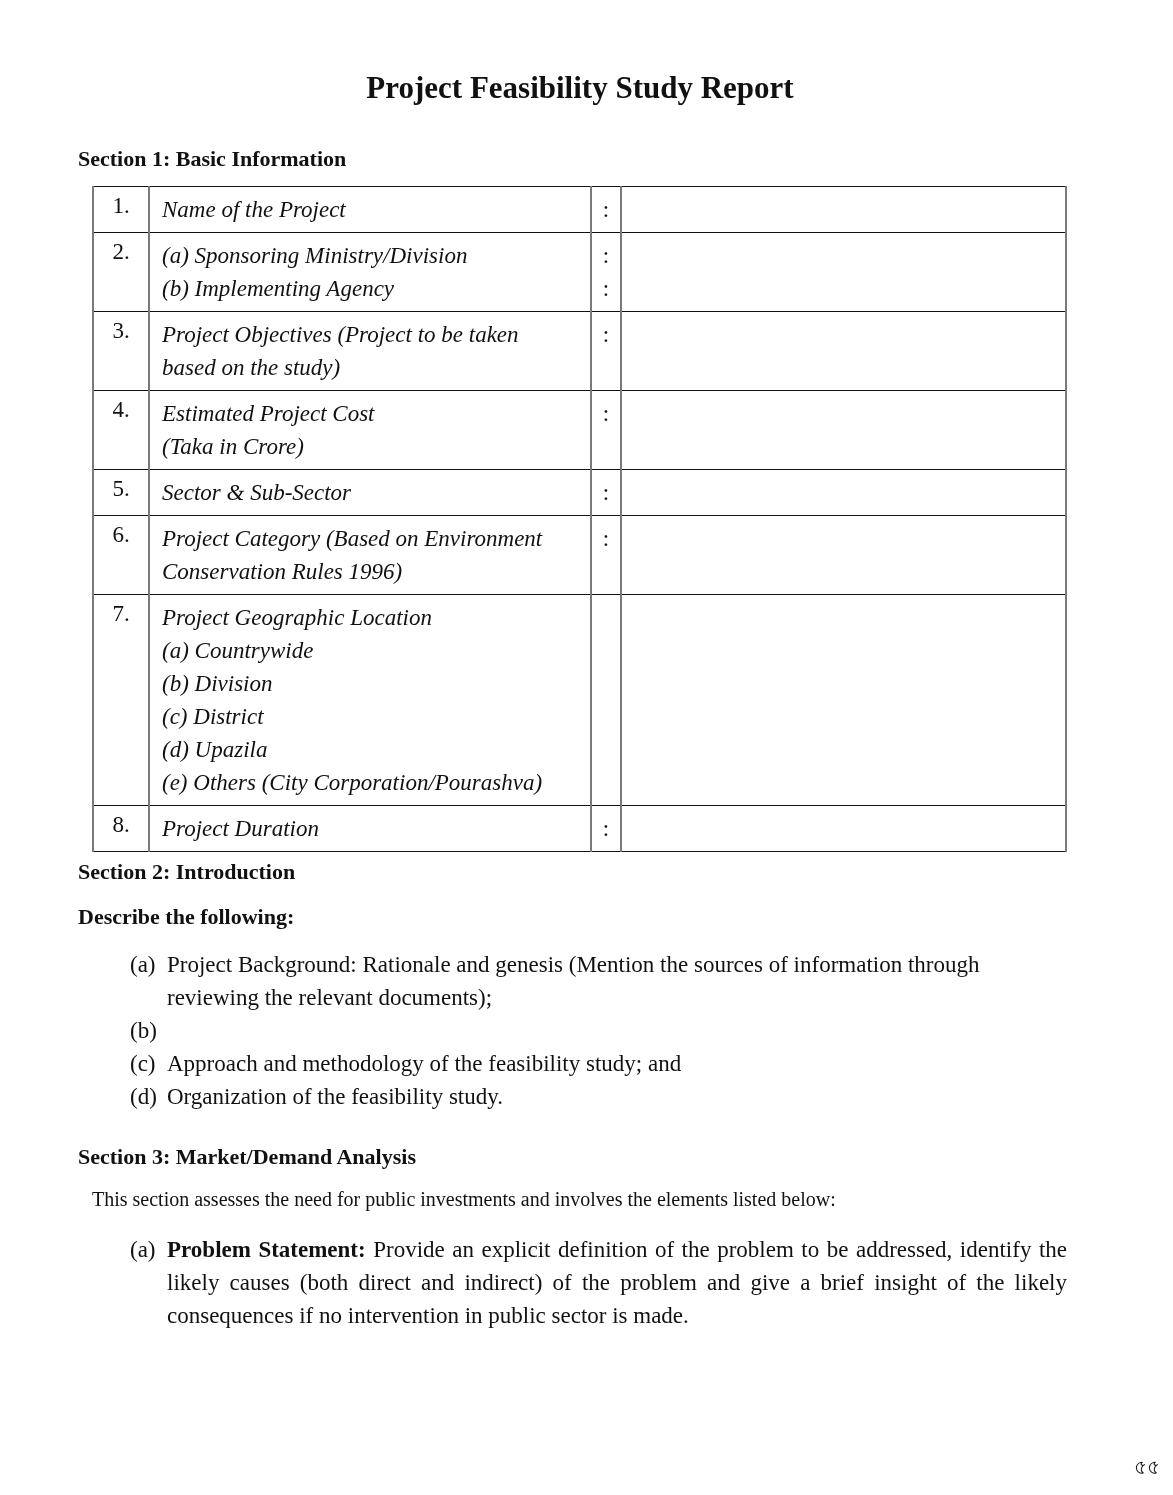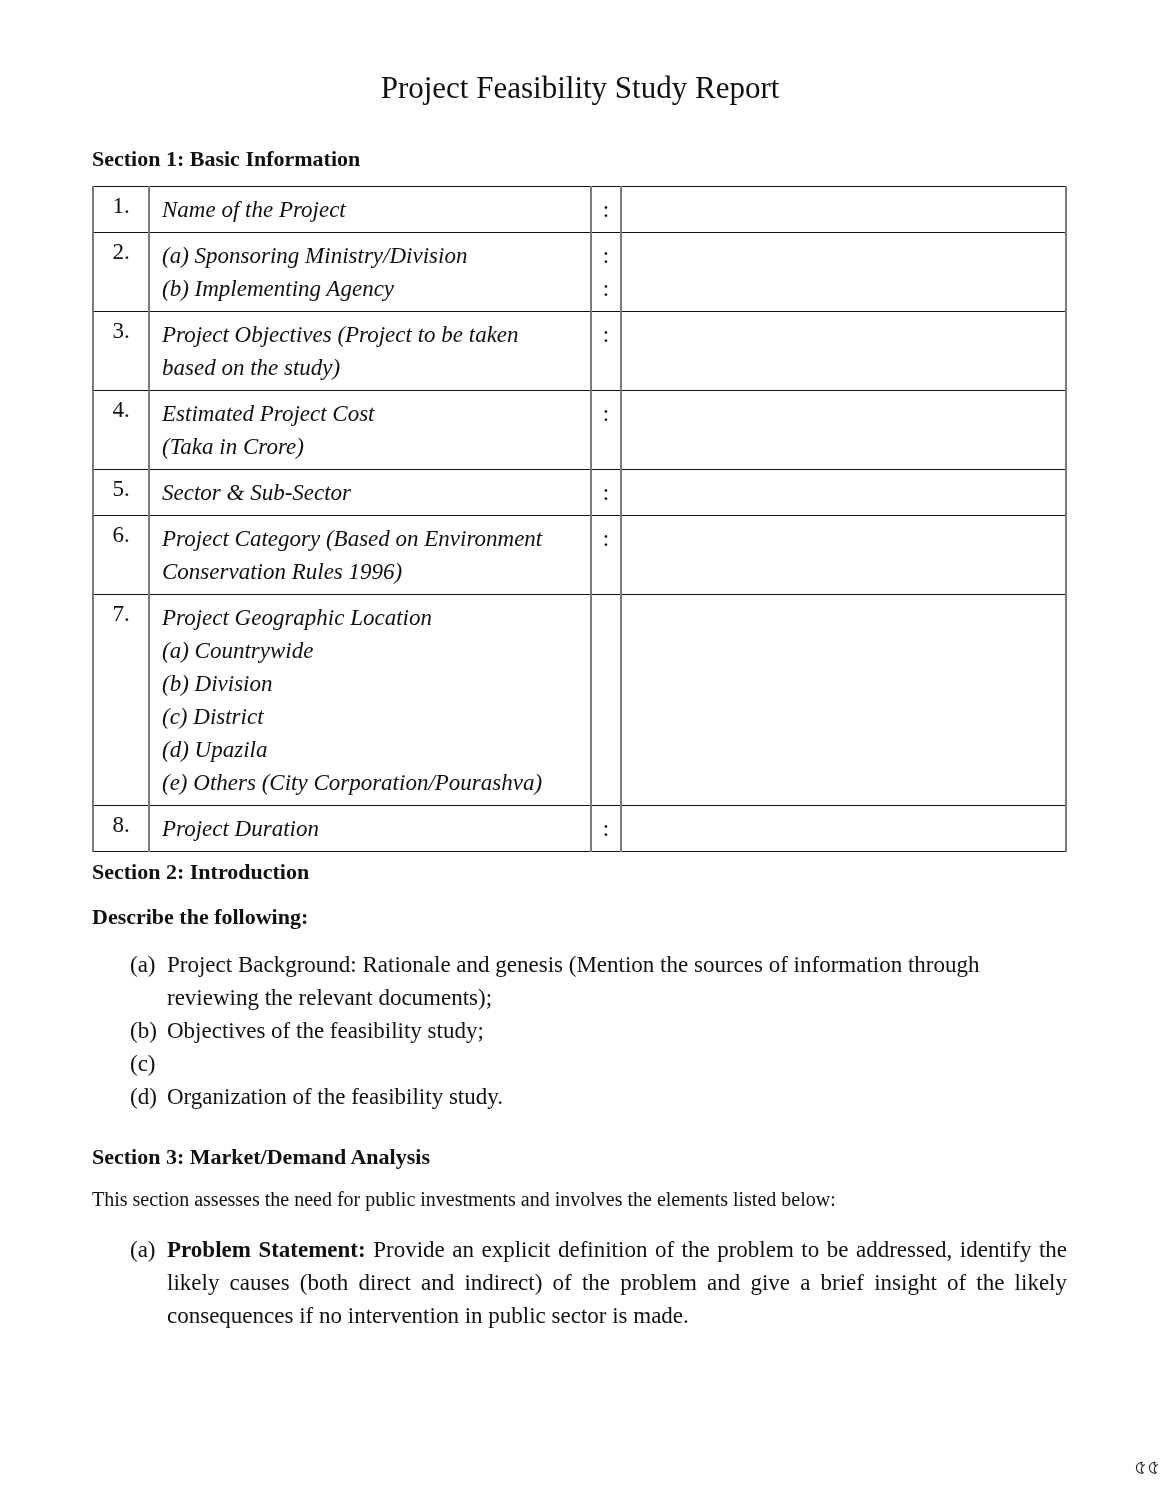--- a/index.html
+++ b/index.html
@@ -1,18 +1,18 @@
 <!DOCTYPE html>
 <html><head>
 <meta charset="utf-8">
 <style>
   html,body{margin:0;padding:0;background:#fff;}
   body{width:1173px;height:1495px;position:relative;font-family:"Liberation Serif","DejaVu Serif",serif;color:#111;}
-  .title{position:absolute;left:0;width:1160px;top:70px;text-align:center;font-weight:normal;font-size:31px;}
-  .h{position:absolute;left:92px;font-weight:bold;font-size:22px;}
+  .title{position:absolute;left:0;width:1160px;top:70px;text-align:center;font-weight:bold;font-size:31px;}
+  .h{position:absolute;left:78px;font-weight:bold;font-size:22px;}
   table.info{position:absolute;left:92px;top:186px;width:975px;border-collapse:collapse;font-size:23px;}
   table.info td{border-top:1.5px solid #111;border-bottom:1.5px solid #111;border-left:2px solid #7a7a7a;border-right:2px solid #7a7a7a;vertical-align:top;padding:0;}
   td.num{width:54px;text-align:center;padding-top:6px!important;}
   td.lbl{width:428px;padding:6px 0 6px 12px!important;line-height:33px;font-style:italic;}
   td.col{width:28px;text-align:center;padding-top:6px!important;line-height:33px;}
   td.val{}
   .sub{display:block;padding-left:0;}
   .list{position:absolute;left:130px;font-size:23px;line-height:33px;}
   .list .it{display:flex;}
   .list .mk{width:37px;flex:none;}
@@ -122,24 +122,24 @@
 <div class="h" style="top:859px">Section 2: Introduction</div>
 <div class="h" style="top:904px">Describe the following:</div>
 
 <div class="list" style="top:948px;width:930px" id="s2list">
     <div class="it">
       <span class="mk">(a)</span>
       <span>Project Background: Rationale and genesis (Mention the sources of information through reviewing the relevant documents);</span>
     </div>
     <div class="it">
       <span class="mk">(b)</span>
-      <span>Objectives of the feasibility study;</span>
     </div>
     <div class="it">
       <span class="mk">(c)</span>
+      <span>Approach and methodology of the feasibility study; and</span>
     </div>
     <div class="it">
       <span class="mk">(d)</span>
       <span>Organization of the feasibility study.</span>
     </div>
   </div>
 
 <div class="h" style="top:1144px">Section 3: Market/Demand Analysis</div>
 <div class="p" style="top:1188px">This section assesses the need for public investments and involves the elements listed below:</div>
 

